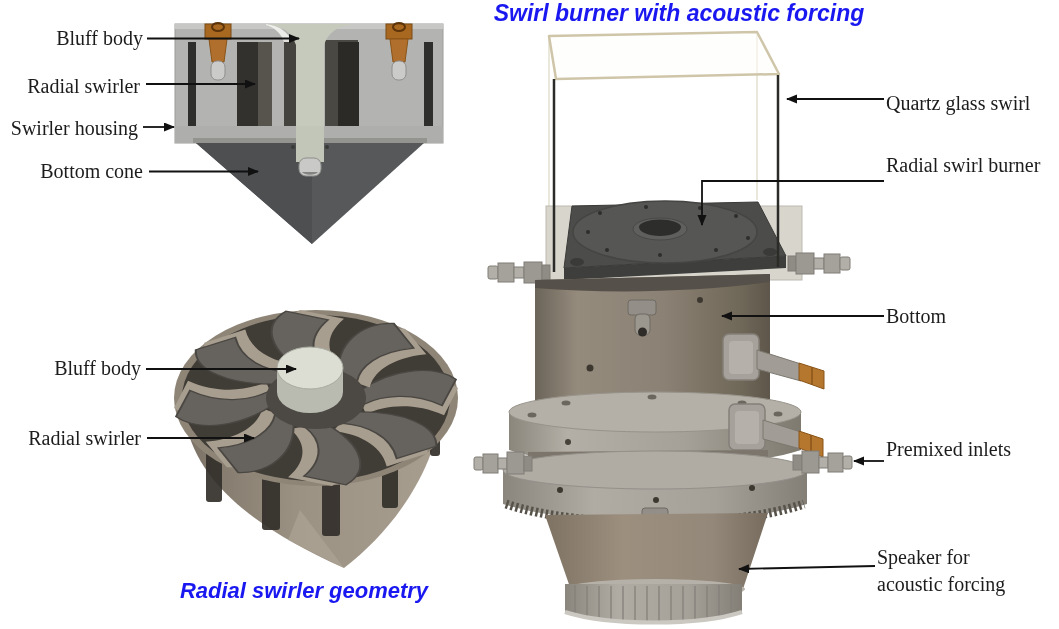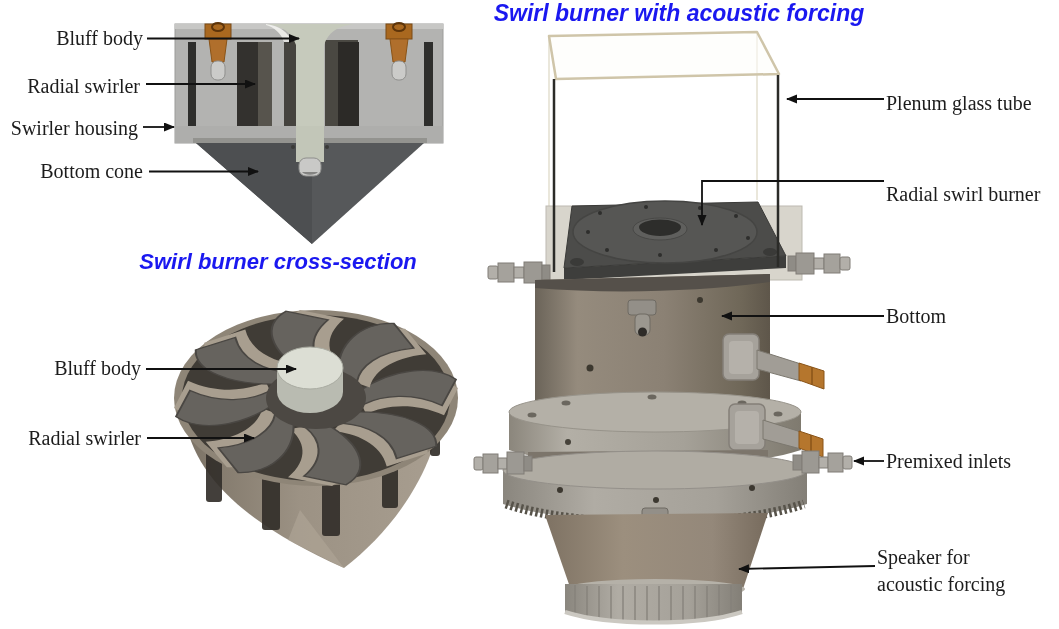--- a/index.html
+++ b/index.html
@@ -314,27 +314,27 @@
     <line x1="884" y1="461" x2="854" y2="461" marker-end="url(#ahR)"></line>
     <line x1="875" y1="566" x2="739" y2="569" marker-end="url(#ahR)"></line>
   </g>
 </svg>
 
   <div class="lbl right" style="left:-16px;top:27px;width:159px">Bluff body</div>
   <div class="lbl right" style="left:-16px;top:75px;width:156px">Radial swirler</div>
   <div class="lbl right" style="left:-18px;top:117px;width:156px">Swirler housing</div>
   <div class="lbl right" style="left:-16px;top:160px;width:159px">Bottom cone</div>
 
-  <div class="caption" style="left:95px;top:249px;width:366px">Swirl burner cross-section</div>
 
   <div class="lbl right" style="left:-16px;top:357px;width:157px">Bluff body</div>
   <div class="lbl right" style="left:-16px;top:427px;width:157px">Radial swirler</div>
 
+  <div class="caption" style="left:118px;top:578px;width:372px">Radial swirler geometry</div>
 
   <div class="caption title" style="left:462px;top:0px;width:434px">Swirl burner with acoustic forcing</div>
 
-  <div class="lbl" style="left:886px;top:92px">Plenum glass tube</div>
-  <div class="lbl" style="left:886px;top:183px">Radial swirl burner</div>
+  <div class="lbl" style="left:886px;top:92px">Quartz glass swirl</div>
+  <div class="lbl" style="left:886px;top:154px">Radial swirl burner</div>
   <div class="lbl" style="left:886px;top:305px">Bottom</div>
-  <div class="lbl" style="left:886px;top:450px">Premixed inlets</div>
+  <div class="lbl" style="left:886px;top:438px">Premixed inlets</div>
   <div class="lbl center" style="left:877px;top:544px;width:162px;line-height:27px">Speaker for
 acoustic forcing</div>
 </div>
 
 </body></html>

